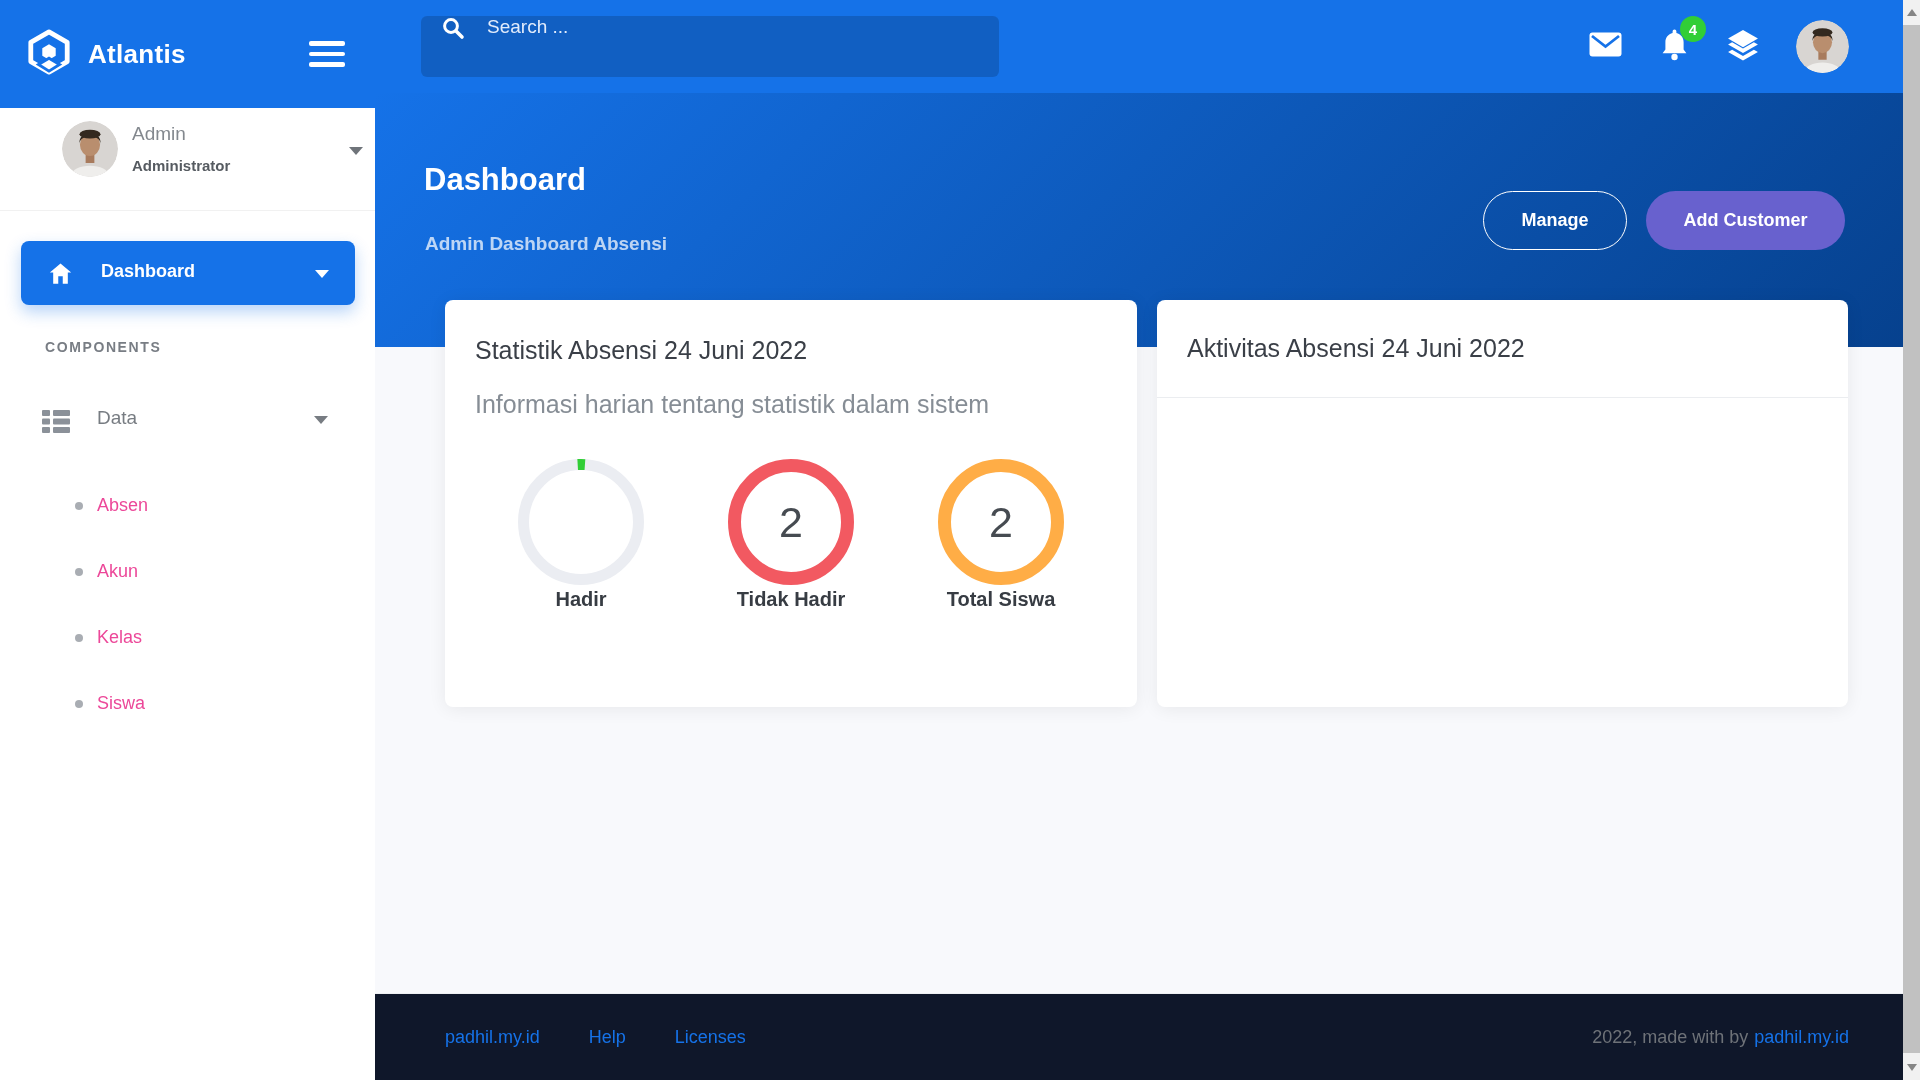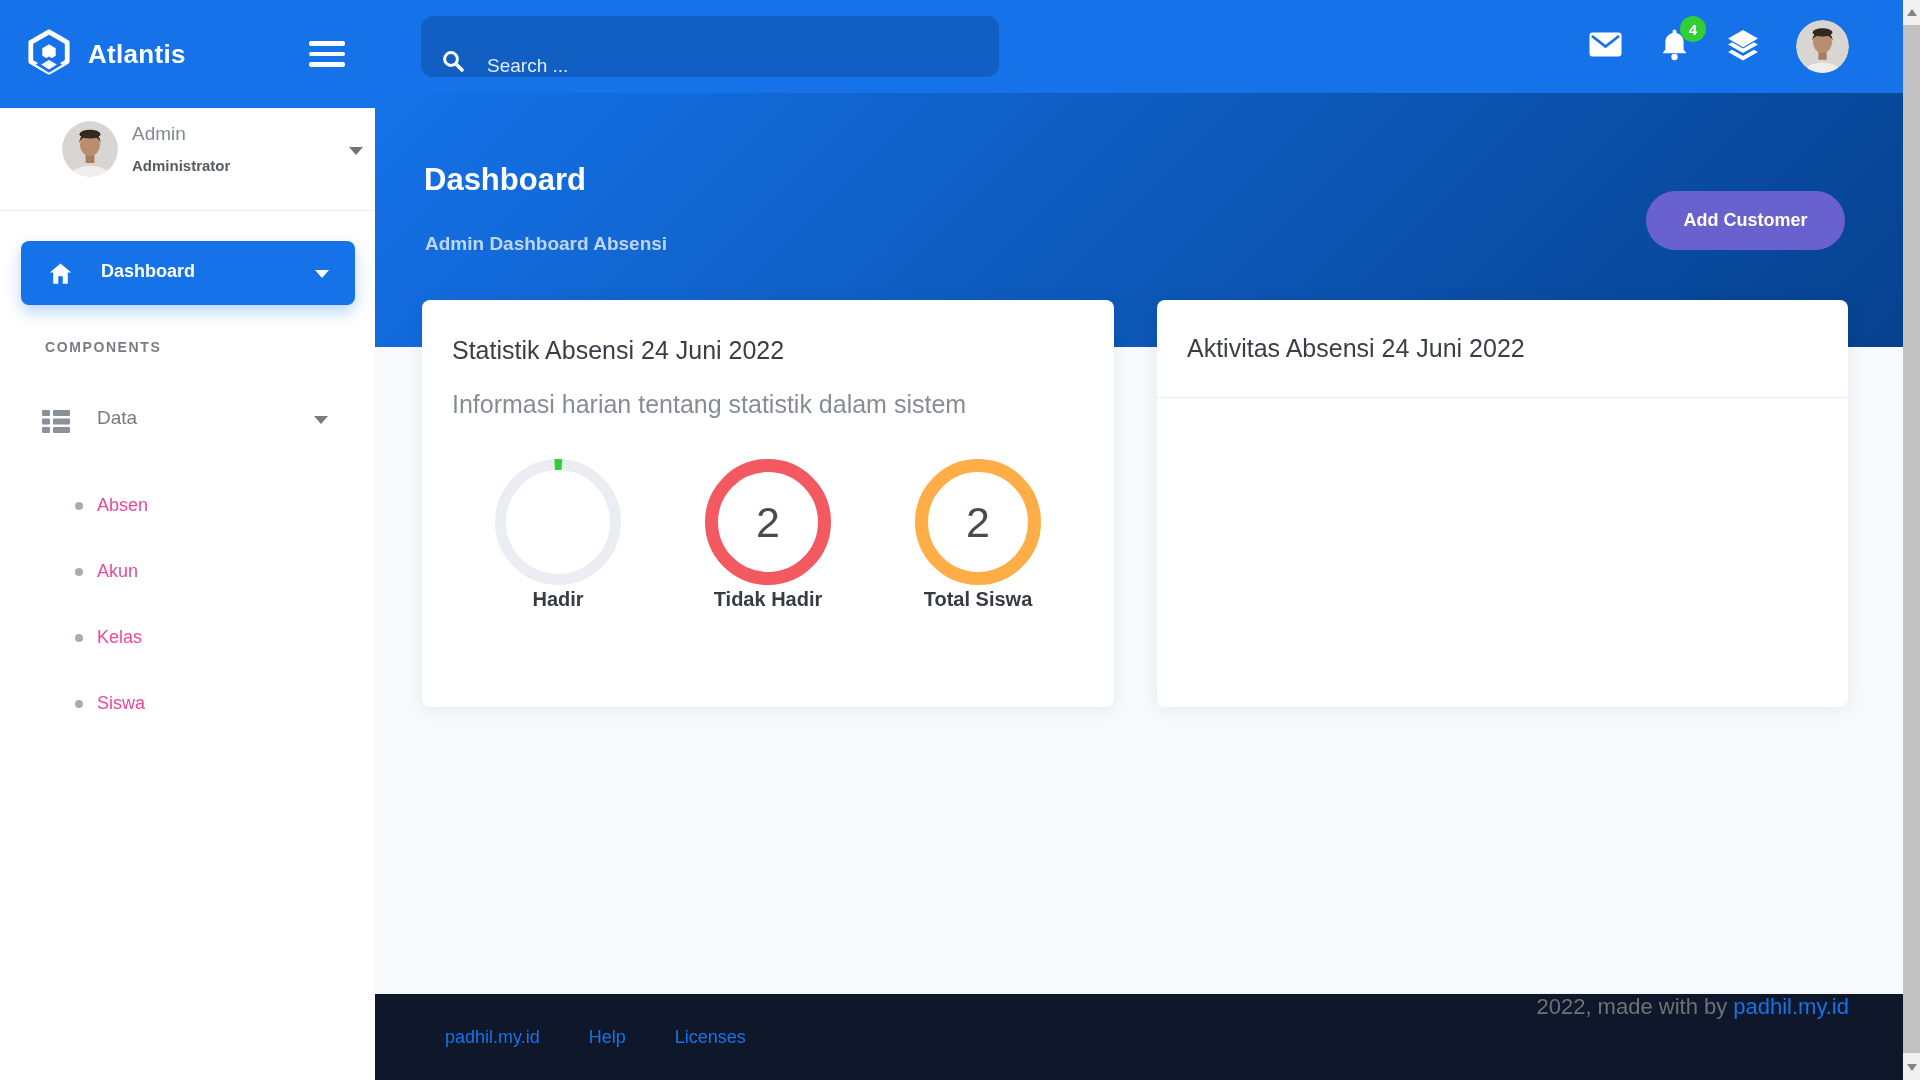--- a/index.html
+++ b/index.html
@@ -9,21 +9,21 @@
   
   .logo-header { position:absolute; left:0; top:0; width:375px; height:108px; background:#1572e8;
     display:flex; align-items:center; padding:0 26px; z-index:30; }
   .brand { display:flex; align-items:center; gap:16px; cursor:pointer; }
   .brand-name { color:#fff; font-size:26px; font-weight:700; letter-spacing:.3px; }
   .hamburger { margin-left:auto; display:flex; flex-direction:column; gap:6px; cursor:pointer; padding:4px; }
   .hamburger span { display:block; width:36px; height:4.5px; background:#fff; border-radius:2px; }
 
   .topbar { position:absolute; left:375px; top:0; width:1528px; height:93px; background:#1572e8; z-index:30; }
   .search-box { position:absolute; left:46px; top:16px; width:578px; height:61px; background:rgba(0,0,0,.16);
-    border-radius:12px; display:flex; align-items:flex-end; padding:0 20px; gap:22px; }
+    border-radius:6px; display:flex; align-items:flex-start; padding:0 20px; gap:22px; }
   .search-box input { flex:1; background:transparent; border:none; outline:none; color:#fff; font-size:19px;
     font-family:"Liberation Sans", sans-serif; }
   .search-box input::placeholder { color:#eef4ff; opacity:.95; }
   .topbar-icons { position:absolute; right:54px; top:0; height:93px; display:flex; align-items:center; gap:37px; }
   .icon-btn { position:relative; cursor:pointer; display:flex; align-items:center; justify-content:center; }
   .badge { position:absolute; top:-12px; right:-16px; width:26px; height:26px; border-radius:50%;
     background:#31ce36; color:#fff; font-size:15px; font-weight:700; display:flex; align-items:center; justify-content:center; }
   .avatar-btn { width:53px; height:53px; border-radius:50%; overflow:hidden; cursor:pointer; }
 
   
@@ -62,21 +62,21 @@
     border-radius:30px; background:transparent; color:#fff; font-size:18px; font-weight:600; cursor:pointer;
     font-family:"Liberation Sans", sans-serif; }
   .btn-add { position:absolute; left:1271px; top:98px; width:199px; height:59px; border:none;
     border-radius:30px; background:#6861ce; color:#fff; font-size:18px; font-weight:600; cursor:pointer;
     font-family:"Liberation Sans", sans-serif; }
 
   
   .content { position:absolute; left:375px; top:347px; width:1528px; height:646px; background:#f8f9fc; z-index:0; }
 
   .card { position:absolute; background:#fff; border-radius:8px; box-shadow:0 2px 18px rgba(0,0,0,.07); z-index:5; }
-  .card-stat { left:422px; top:300px; width:692px; height:407px; }
+  .card-stat { left:445px; top:300px; width:692px; height:407px; }
   .card-activity { left:1157px; top:300px; width:691px; height:407px; }
 
   .card-stat .card-title { position:absolute; left:30px; top:36px; font-size:25px; color:#3a3f47; }
   .card-stat .card-subtitle { position:absolute; left:30px; top:90px; font-size:25px; color:#868d95; }
 
   .stats-row { position:absolute; left:0; top:156px; width:692px; display:flex; justify-content:center; }
   .stat-col { width:210px; display:flex; flex-direction:column; align-items:center; }
   .ring-wrap { position:relative; width:132px; height:132px; }
   .ring-value { position:absolute; left:0; top:0; width:132px; height:132px; display:flex;
     align-items:center; justify-content:center; font-size:43px; color:#464b51; }
@@ -84,21 +84,21 @@
 
   .card-activity .card-header { position:absolute; left:0; top:0; width:691px; height:98px; border-bottom:1px solid #ebedf0; }
   .card-activity .card-title { position:absolute; left:30px; top:34px; font-size:25px; color:#3a3f47; }
   .card-activity .card-body { position:absolute; left:0; top:98px; width:691px; height:309px; }
 
   
   .footer { position:absolute; left:375px; top:993px; width:1528px; height:87px; background:#0f172a;
     border-top:1px solid #eef0f3; z-index:2; }
   .footer-links { position:absolute; left:70px; top:0; height:87px; display:flex; align-items:center; gap:49px; }
   .footer-links a { color:#1572e8; font-size:18px; text-decoration:none; cursor:pointer; }
-  .footer-copy { position:absolute; right:54px; top:0; height:87px; display:flex; gap:6px; font-size:22px; }
+  .footer-copy { position:absolute; right:54px; top:0; height:87px; display:flex; align-items:center; gap:6px; font-size:18px; }
   .copy-text { color:#6e7278; }
   .copy-link { color:#1572e8; cursor:pointer; }
 
   
   .scroll-col { position:absolute; left:1903px; top:0; width:17px; height:1080px; background:#f1f1f1; z-index:50; }
   .scroll-btn { position:absolute; left:0; width:17px; height:25px; background:#f1f1f1; display:flex;
     align-items:center; justify-content:center; cursor:pointer; }
   .scroll-btn.up { top:0; } .scroll-btn.down { bottom:0; }
   .tri-up { width:0; height:0; border-left:5px solid transparent; border-right:5px solid transparent; border-bottom:7px solid #858585; }
   .tri-down { width:0; height:0; border-left:5px solid transparent; border-right:5px solid transparent; border-top:7px solid #858585; }
@@ -251,20 +251,21 @@
   </div>
   <div class="sub-item" style="top:592px;">
     <span class="bullet"></span>
     <span class="sub-label">Siswa</span>
   </div>
 </div>
 
 <div class="panel">
   <div class="page-title">Dashboard</div>
   <div class="page-subtitle">Admin Dashboard Absensi</div>
+  <button class="btn-manage">Manage</button>
   <button class="btn-add">Add Customer</button>
 </div>
 
 <div class="content"></div>
 
 <div class="card card-stat">
   <div class="card-title">Statistik Absensi 24 Juni 2022</div>
   <div class="card-subtitle">Informasi harian tentang statistik dalam sistem</div>
   <div class="stats-row">
 

